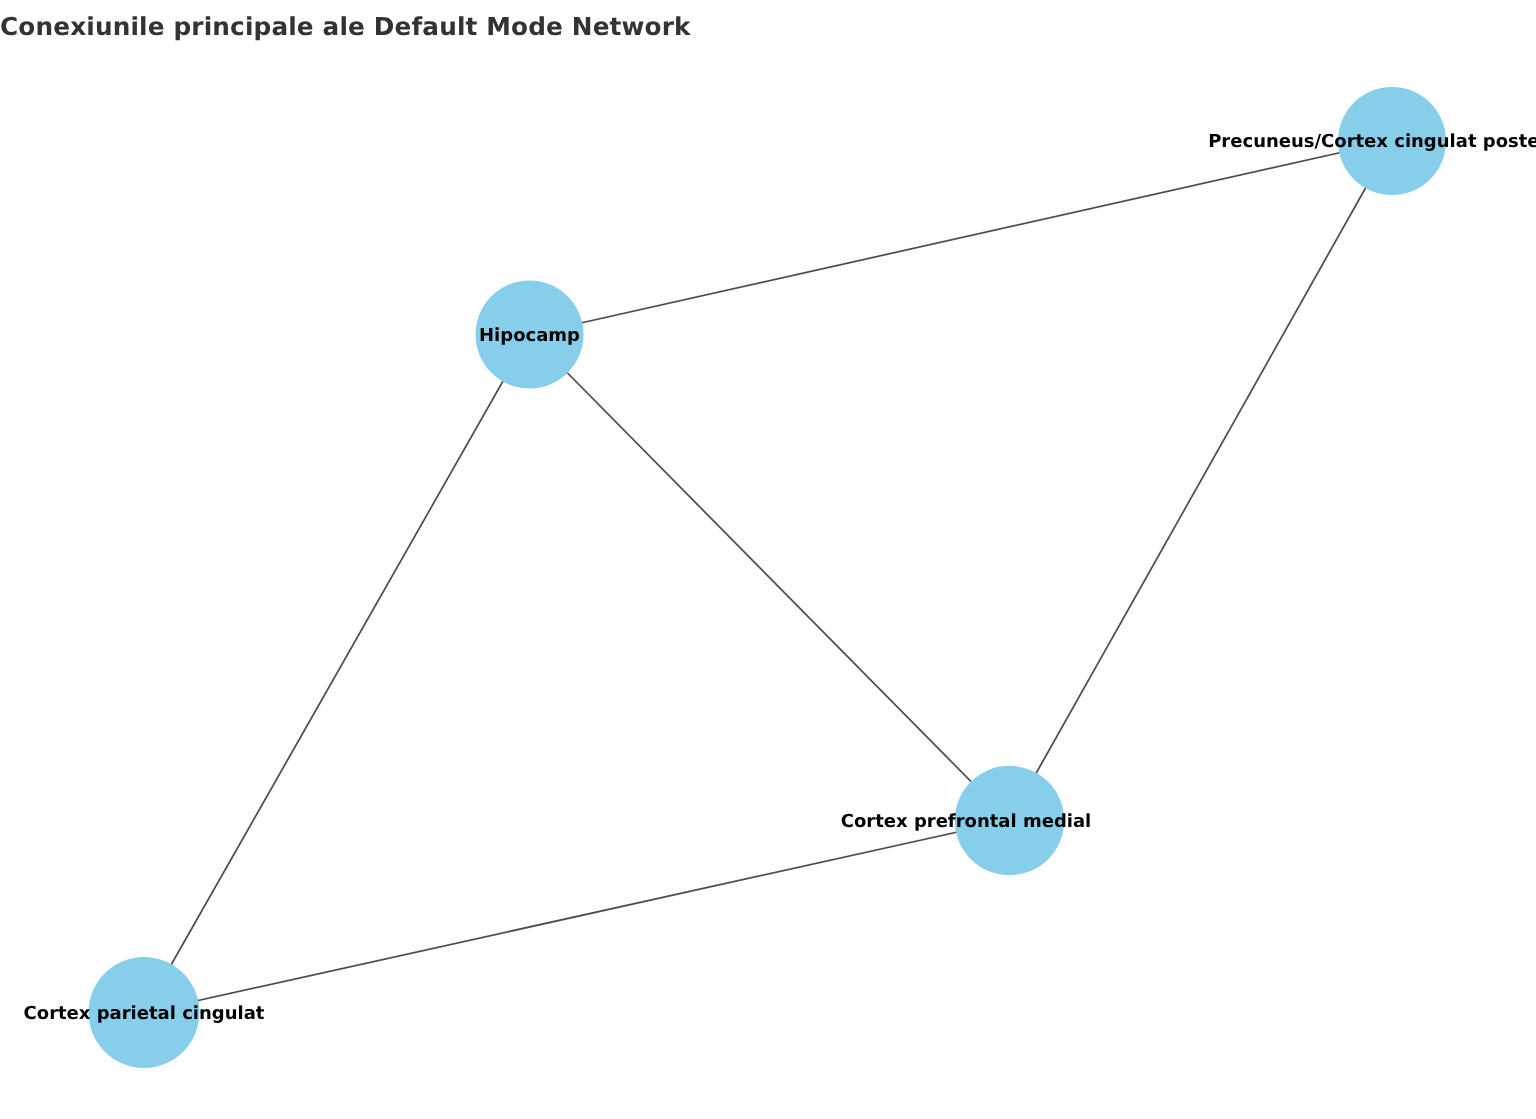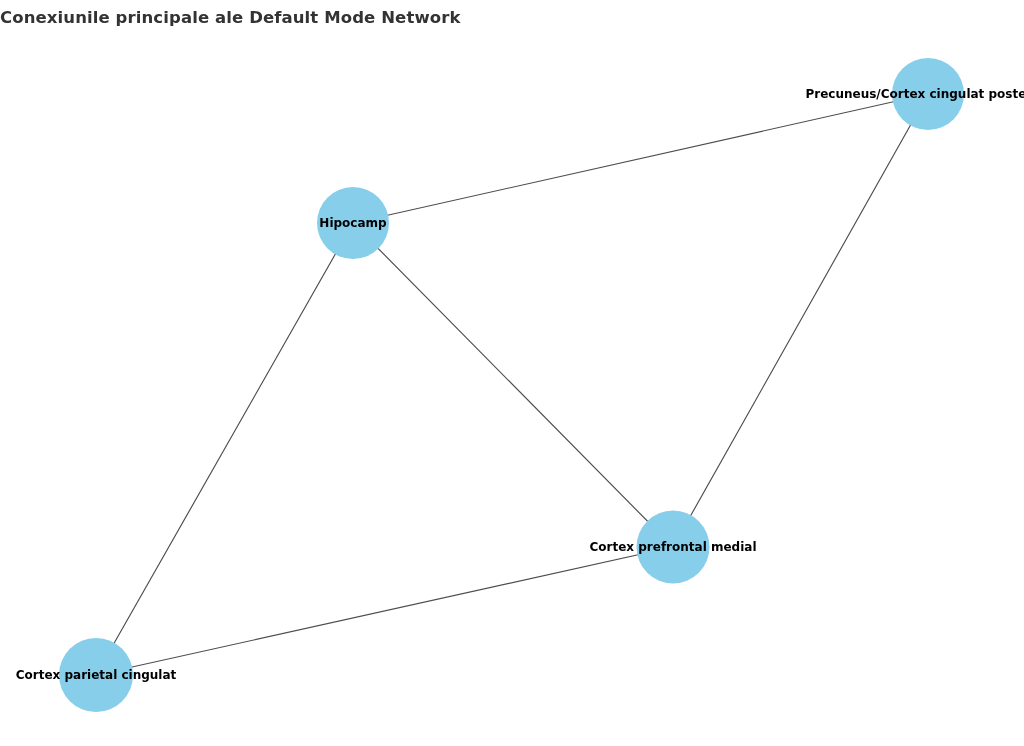--- a/index.html
+++ b/index.html
@@ -82,17 +82,17 @@
         <circle cx="928" cy="94" r="36" fill="#87ceeb" class="graph-node-circle"></circle>
         <circle cx="353" cy="223" r="36" fill="#87ceeb" class="graph-node-circle"></circle>
         <circle cx="673" cy="547" r="36.5" fill="#87ceeb" class="graph-node-circle"></circle>
         <circle cx="96" cy="675" r="37" fill="#87ceeb" class="graph-node-circle"></circle>
       </g>
   </svg>
 
   <div id="label-layer">
       <div class="node-label" style="left: 928px; top: 94px;">Precuneus/Cortex cingulat posterior</div>
       <div class="node-label" style="left: 353px; top: 223px;">Hipocamp</div>
-      <div class="node-label" style="left: 673px; top: 547px;">Cortex prefrontal medial</div>
+      <div class="node-label" style="left: 644px; top: 547px;">Cortex prefrontal medial</div>
       <div class="node-label" style="left: 96px; top: 675px;">Cortex parietal cingulat</div>
     </div>
 
 </div>
 
 </body></html>

